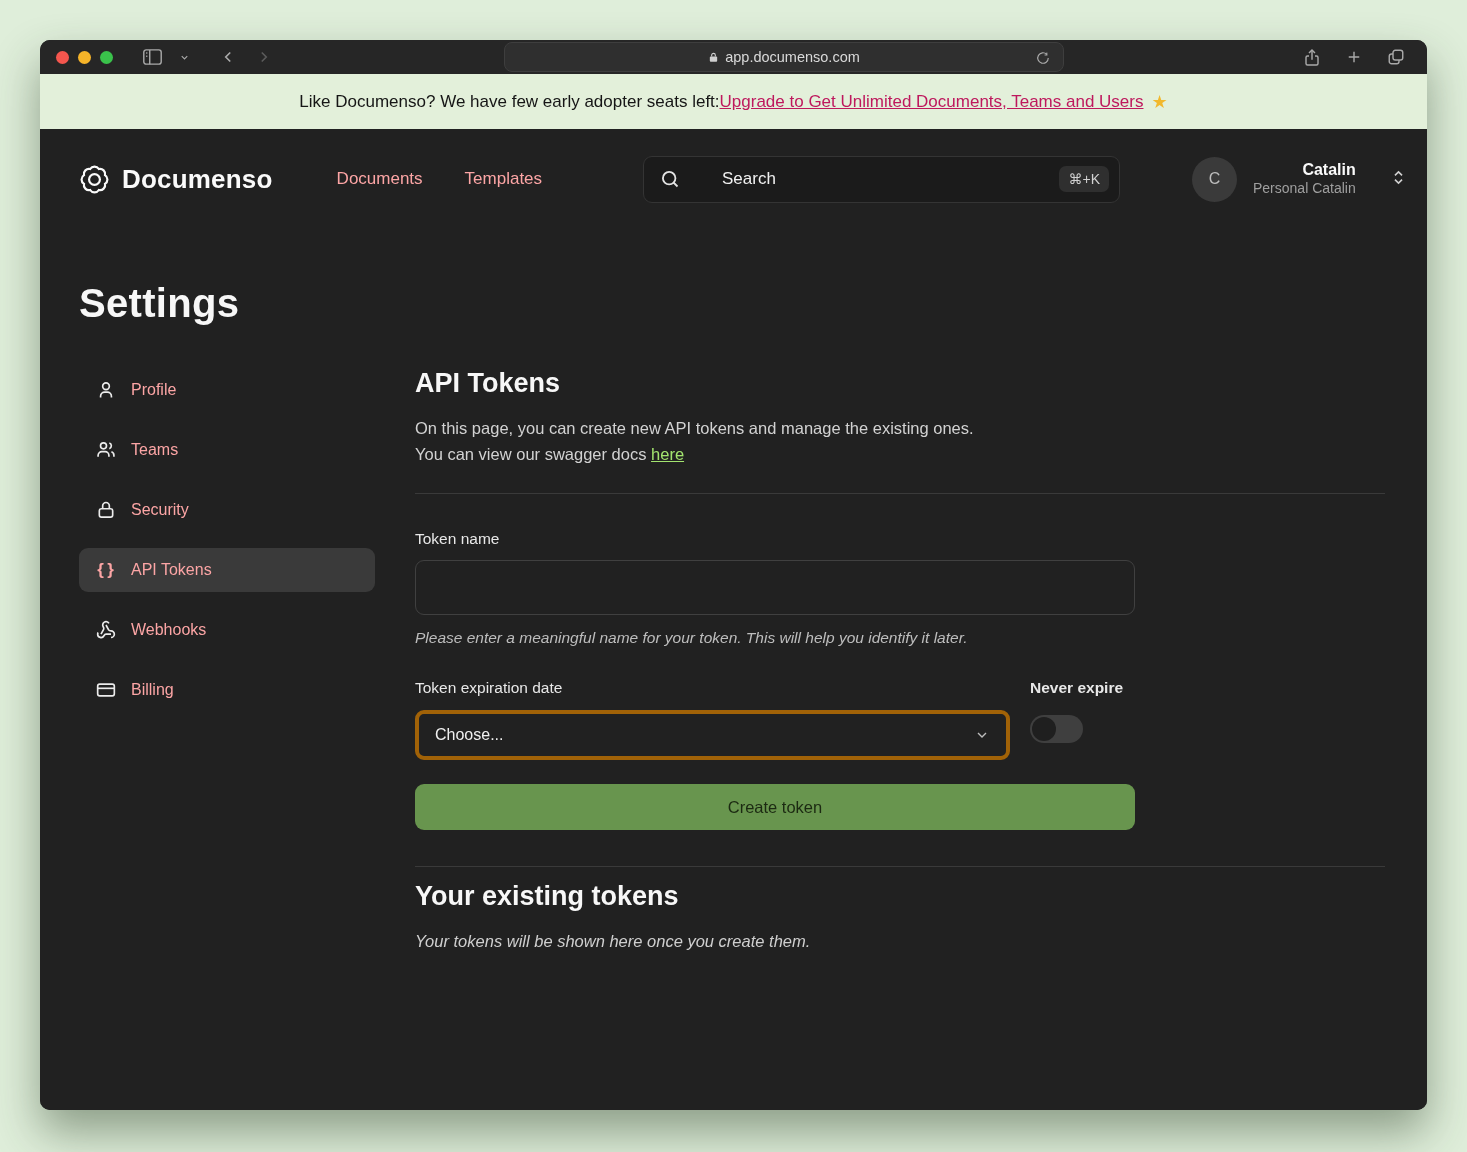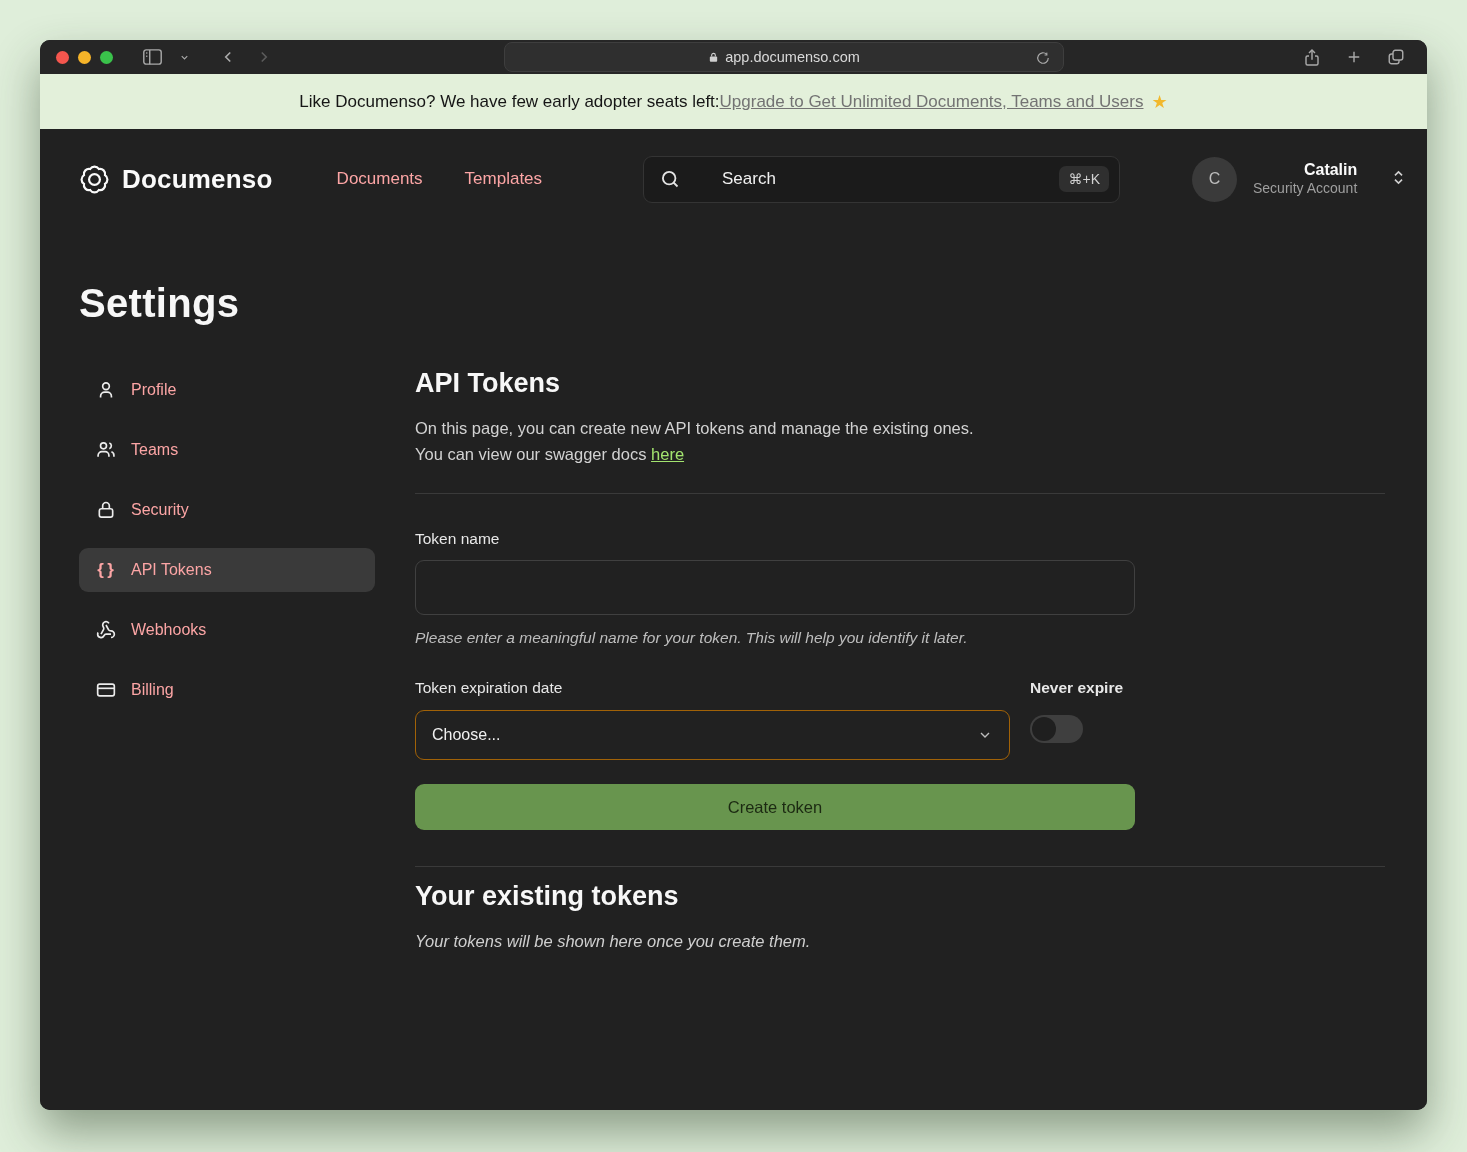--- a/index.html
+++ b/index.html
@@ -39,21 +39,21 @@
   }
   .urlbar .center { margin:0 auto; display:flex; align-items:center; gap:6px; }
   .urlbar .reload { position:absolute; right:8px; top:3px; }
   .tb-right { display:flex; align-items:center; gap:12px; margin-left:8px; }
   
   .banner {
     height:55px; background:#e3f0da; flex:none;
     display:flex; align-items:center; justify-content:center;
     font-size:17px; color:#161616;
   }
-  .banner a { color:#737373; text-decoration:underline; cursor:pointer; }
+  .banner a { color:#be185d; text-decoration:underline; cursor:pointer; }
   .banner .star { color:#f2b82c; margin-left:8px; font-size:18px; }
   
   .page { flex:1; background:#212121; color:#ededed; padding:0 20px 0 39px; overflow:hidden; }
   .app-header { height:100px; display:flex; align-items:center; }
   .brand { display:flex; align-items:center; gap:12px; cursor:pointer; }
   .brand svg { stroke:#fafafa; }
   .brand-name { font-size:26px; font-weight:700; color:#fafafa; letter-spacing:.2px; }
   .nav { display:flex; gap:42px; margin-left:64px; }
   .nav-item { font-size:17px; color:#fca5a5; cursor:pointer; }
   .searchbox {
@@ -101,21 +101,21 @@
     margin-top:12px; width:720px; height:55px; background:transparent;
     border:1px solid #404040; border-radius:9px; color:#f0f0f0;
     font-size:16px; padding:0 16px; outline:none;
     font-family:"Liberation Sans","DejaVu Sans",sans-serif;
   }
   .help { margin-top:14px; font-style:italic; font-size:15.5px; color:#bdbdbd; }
   .exp-row { display:flex; margin-top:32px; width:720px; }
   .exp-col { flex:1; }
   .never-col { width:105px; flex:none; margin-left:20px; }
   .select {
-    margin-top:13px; width:595px; height:50px; border:1px solid #a16207;
+    margin-top:13px; width:595px; height:50px; border:4px solid #a16207;
     border-radius:9px; display:flex; align-items:center; padding:0 16px;
     font-size:16px; color:#f0f0f0; cursor:pointer;
   }
   .select svg { margin-left:auto; stroke:#bdbdbd; }
   .toggle {
     margin-top:18px; width:53px; height:28px; border-radius:14px;
     background:#3f3f3f; position:relative; cursor:pointer;
   }
   .toggle .knob {
     position:absolute; left:2px; top:2px; width:24px; height:24px;
@@ -229,21 +229,21 @@
             <circle cx="11" cy="11" r="7.5"></circle>
             <path d="m21 21-4.8-4.8"></path>
           </svg>
         <span class="search-label">Search</span>
         <span class="kbd">⌘+K</span>
       </div>
       <div class="account">
         <span class="avatar">C</span>
         <span class="acct-text">
           <div class="acct-name">Catalin</div>
-          <div class="acct-type">Security Account</div>
+          <div class="acct-type">Personal Catalin</div>
         </span>
         <span class="acct-chev">
           <svg width="17" height="17" viewBox="0 0 24 24" fill="none" stroke-width="2.2">
               <path d="m7 15 5 5 5-5"></path>
               <path d="m7 9 5-5 5 5"></path>
             </svg>
         </span>
       </div>
     </div>
 

